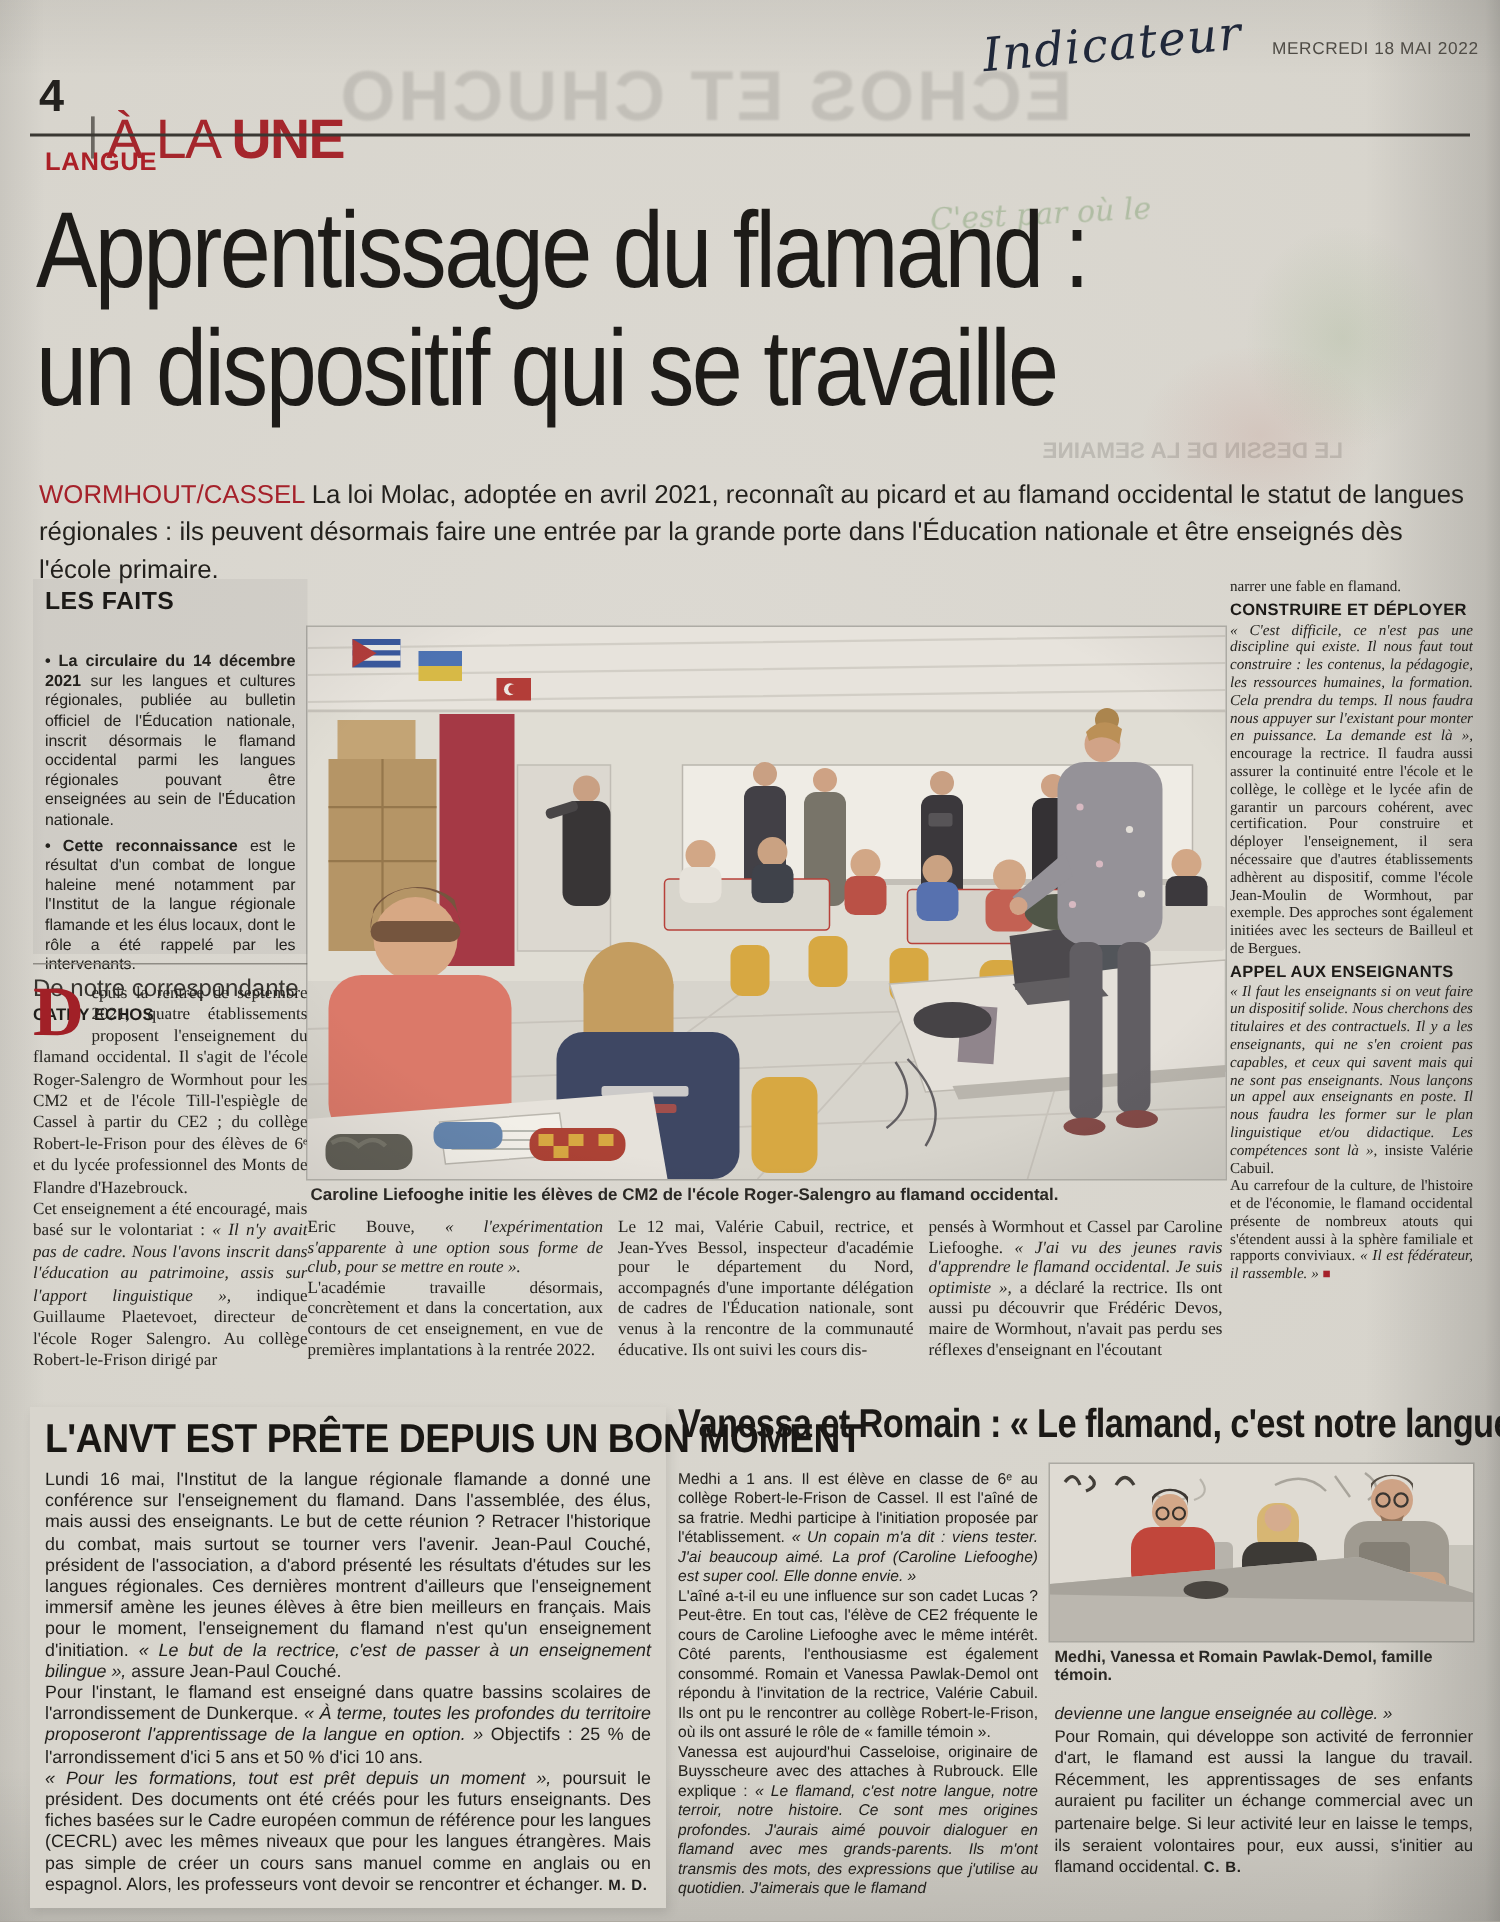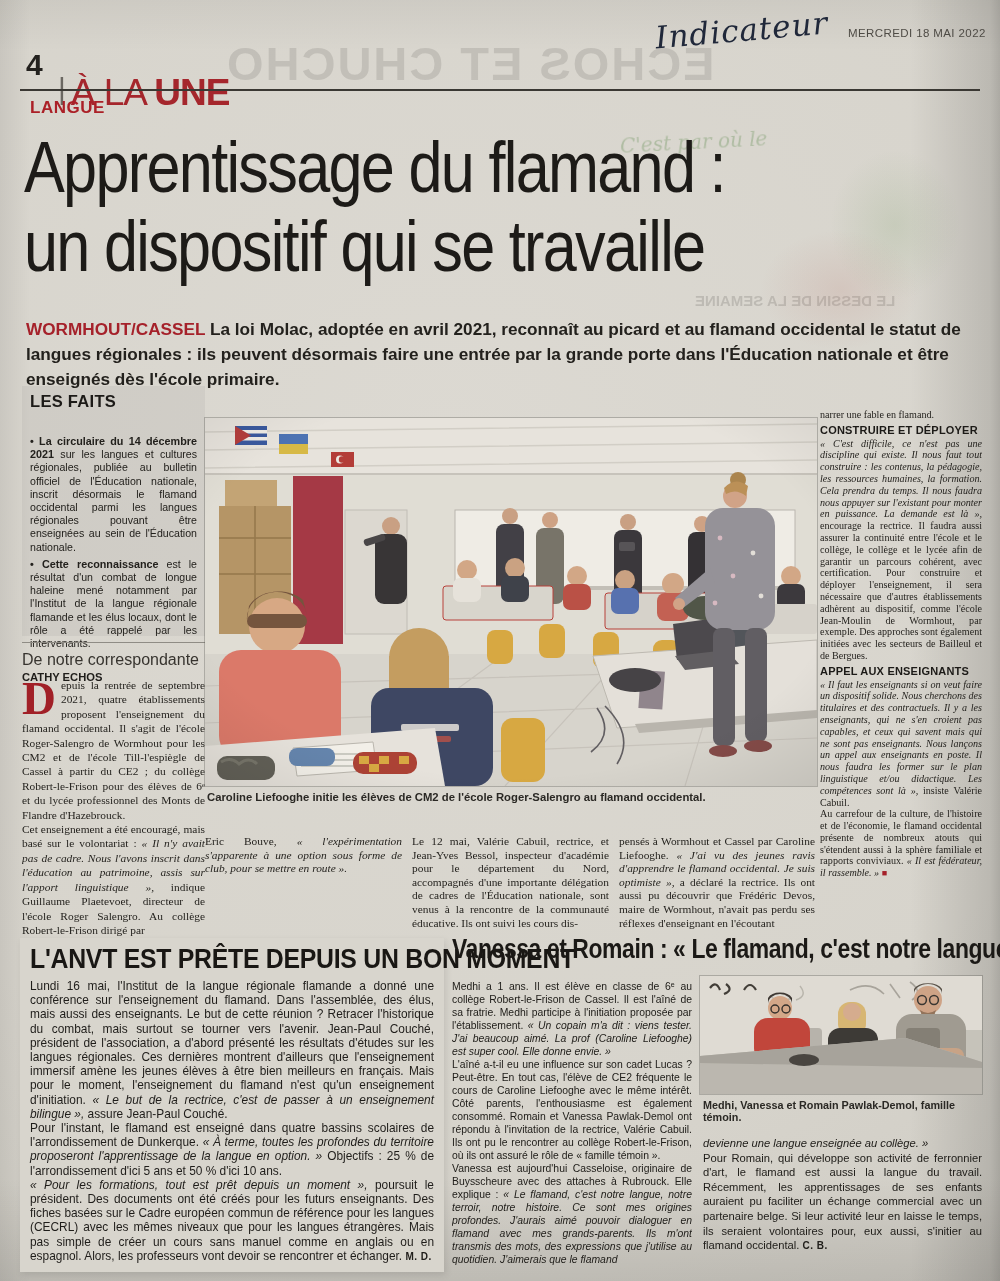--- a/index.html
+++ b/index.html
@@ -20,33 +20,33 @@
   .sectionbar .thin{font-weight:400;} .sectionbar .fat{font-weight:700;}
   .sectionbar .pipe{color:#6b6862;font-weight:400;font-size:30px;vertical-align:6px;margin-right:6px;}
   .headrule{left:20px;top:89px;width:960px;height:2px;background:#3a3833;}
   .handwritten{left:655px;top:12px;font-size:31px;font-style:italic;color:#20283a;
     transform:rotate(-5deg);font-family:"DejaVu Serif",serif;letter-spacing:1px;}
   .dateline{left:848px;top:27px;font-size:11.5px;color:#4e4b45;letter-spacing:.4px;}
   
   .kicker{left:30px;top:98px;font-size:17px;font-weight:bold;color:#ab2027;letter-spacing:.5px;}
   .headline{left:24px;top:128px;width:965px;font-size:72px;line-height:79px;font-weight:400;
     color:#1d1b18;letter-spacing:-2px;}
-  .standfirst{left:26px;top:317px;width:950px;font-size:17.2px;line-height:25px;font-weight:bold;color:#23211d;}
+  .standfirst{left:26px;top:317px;width:950px;font-size:17.2px;line-height:25px;font-weight:normal;color:#23211d;}
   .standfirst .loc{color:#a5212a;}
   
   .factsbox{left:22px;top:386px;width:183px;height:250px;background:rgba(0,0,0,.045);
     box-sizing:border-box;padding:6px 8px;}
   .factstitle{font-size:16.5px;font-weight:bold;color:#1c1a17;letter-spacing:.3px;margin-bottom:24px;}
   .factitem{font-size:10.6px;line-height:13.2px;text-align:justify;color:#23211d;margin-bottom:4px;hyphens:auto;}
   .factitem b{font-size:10.8px;}
   .byline{left:22px;top:642px;width:183px;border-top:1px solid #8f8c85;padding-top:8px;}
   .byline .intro{font-size:16px;color:#37342f;}
   .byline .name{font-size:11.2px;font-weight:bold;color:#1f1d1a;margin-top:2px;}
   
-  .bodycol{text-align:justify;hyphens:auto;overflow:hidden;margin-top:23px;}
+  .bodycol{text-align:justify;hyphens:auto;overflow:hidden;}
   .col1{left:22px;top:655px;width:183px;height:282px;font-size:11.4px;line-height:14.4px;}
   .dropcap{float:left;font-size:47px;line-height:38px;font-weight:bold;color:#a12027;margin:1px 5px 0 0;}
   .ucol{top:812px;height:126px;font-size:11.4px;line-height:13.6px;}
   .col2{left:205px;width:197px;} .col3{left:412px;width:197px;} .col4{left:619px;width:196px;}
   .col5{left:820px;top:386px;width:162px;height:552px;font-size:10.1px;line-height:11.8px;}
   .subhead{font-family:"Liberation Sans","DejaVu Sans",sans-serif;font-weight:bold;font-size:11px;
     letter-spacing:.2px;color:#1c1a17;margin:4px 0 1px;text-align:left;}
   .q{font-style:italic;}
   .endmark{color:#a5212a;font-size:9px;}
   
@@ -249,20 +249,21 @@
         <stop offset="70%" stop-color="#000" stop-opacity="0"></stop>
             <stop offset="100%" stop-color="#000" stop-opacity=".5"></stop>
       </radialGradient>
         </defs>
     </svg>
   </div>
   <div class="abs caption sans">Caroline Liefooghe initie les élèves de CM2 de l'école Roger-Salengro au flamand occidental.</div>
 
   <div class="abs bodycol ucol col2">
     <span>Eric Bouve, </span><span class="q">« l'expérimentation s'apparente à une option sous forme de club, pour se mettre en route ».</span><br>
+    <span>L'académie travaille désormais, concrètement et dans la concertation, aux contours de cet enseignement, en vue de premières implantations à la rentrée 2022.</span>
   </div>
   <div class="abs bodycol ucol col3">
     <span>Le 12 mai, Valérie Cabuil, rectrice, et Jean-Yves Bessol, inspecteur d'académie pour le département du Nord, accompagnés d'une importante délégation de cadres de l'Éducation nationale, sont venus à la rencontre de la communauté éducative. Ils ont suivi les cours dis-</span>
   </div>
   <div class="abs bodycol ucol col4">
     <span>pensés à Wormhout et Cassel par Caroline Liefooghe. </span><span class="q">« J'ai vu des jeunes ravis d'apprendre le flamand occidental. Je suis optimiste »,</span><span> a déclaré la rectrice. Ils ont aussi pu découvrir que Frédéric Devos, maire de Wormhout, n'avait pas perdu ses réflexes d'enseignant en l'écoutant</span>
   </div>
 
   <div class="abs bodycol col5">
     <span>narrer une fable en flamand.</span>

